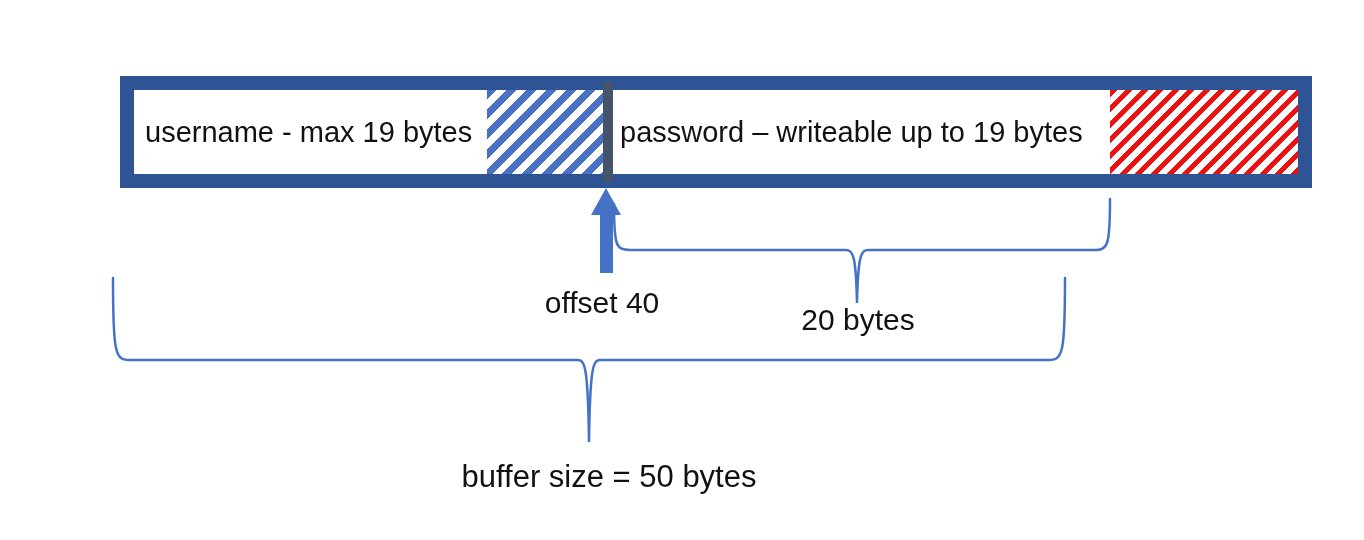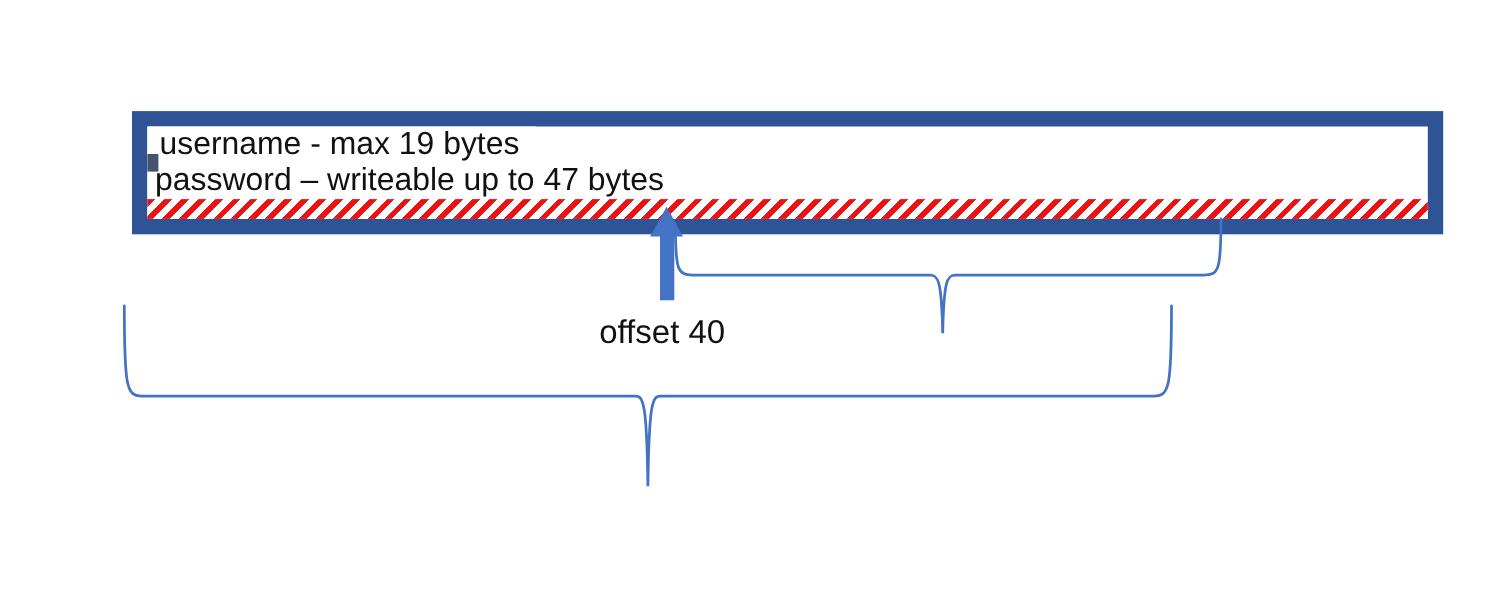--- a/index.html
+++ b/index.html
@@ -25,23 +25,22 @@
 
   
   .buffer-box{
     position:absolute;
     left:120px; top:76px;
     width:1192px; height:112px;
     box-sizing:border-box;
     border:14px solid var(--frame);
     background:#ffffff;
     display:flex;
-    flex-direction:column;
+    flex-direction:row;
     align-items:stretch;
-    margin-top:25px;
   }
   .cell{
     display:flex;
     align-items:center;
     background:#ffffff;
     color:var(--text);
     font-size:29px;
     white-space:nowrap;
     overflow:hidden;
   }
@@ -107,21 +106,21 @@
 
   <div class="buffer-box">
     <div class="cell cell-username">
       <span>username - max 19 bytes</span>
     </div>
     <div class="hatch-blue"></div>
     <div class="divider-slot">
       <div class="divider-bar"></div>
     </div>
     <div class="cell cell-password">
-      <span>password – writeable up to 47 bytes</span>
+      <span>password – writeable up to 19 bytes</span>
     </div>
     <div class="hatch-red"></div>
   </div>
 
   <svg class="overlay" viewBox="0 0 1364 540" xmlns="http://www.w3.org/2000/svg">
 
     <polygon class="arrow" points="606,188 621,215 613,215 613,273 600,273 600,215 591,215"></polygon>
 
     <path class="brace" d="M 614 204
          C 614 246, 616 250, 630 250
@@ -134,14 +133,16 @@
     <path class="brace" d="M 113 278
          C 113 352, 115 360, 129 360
          L 578 360
          C 585 360, 588 368, 589 442
          C 590 368, 593 360, 600 360
          L 1049 360
          C 1063 360, 1065 352, 1065 278"></path>
   </svg>
 
   <div class="label label-offset">offset 40</div>
+  <div class="label label-20bytes">20 bytes</div>
+  <div class="label label-buffersize">buffer size = 50 bytes</div>
 
 </div>
 
 </body></html>

